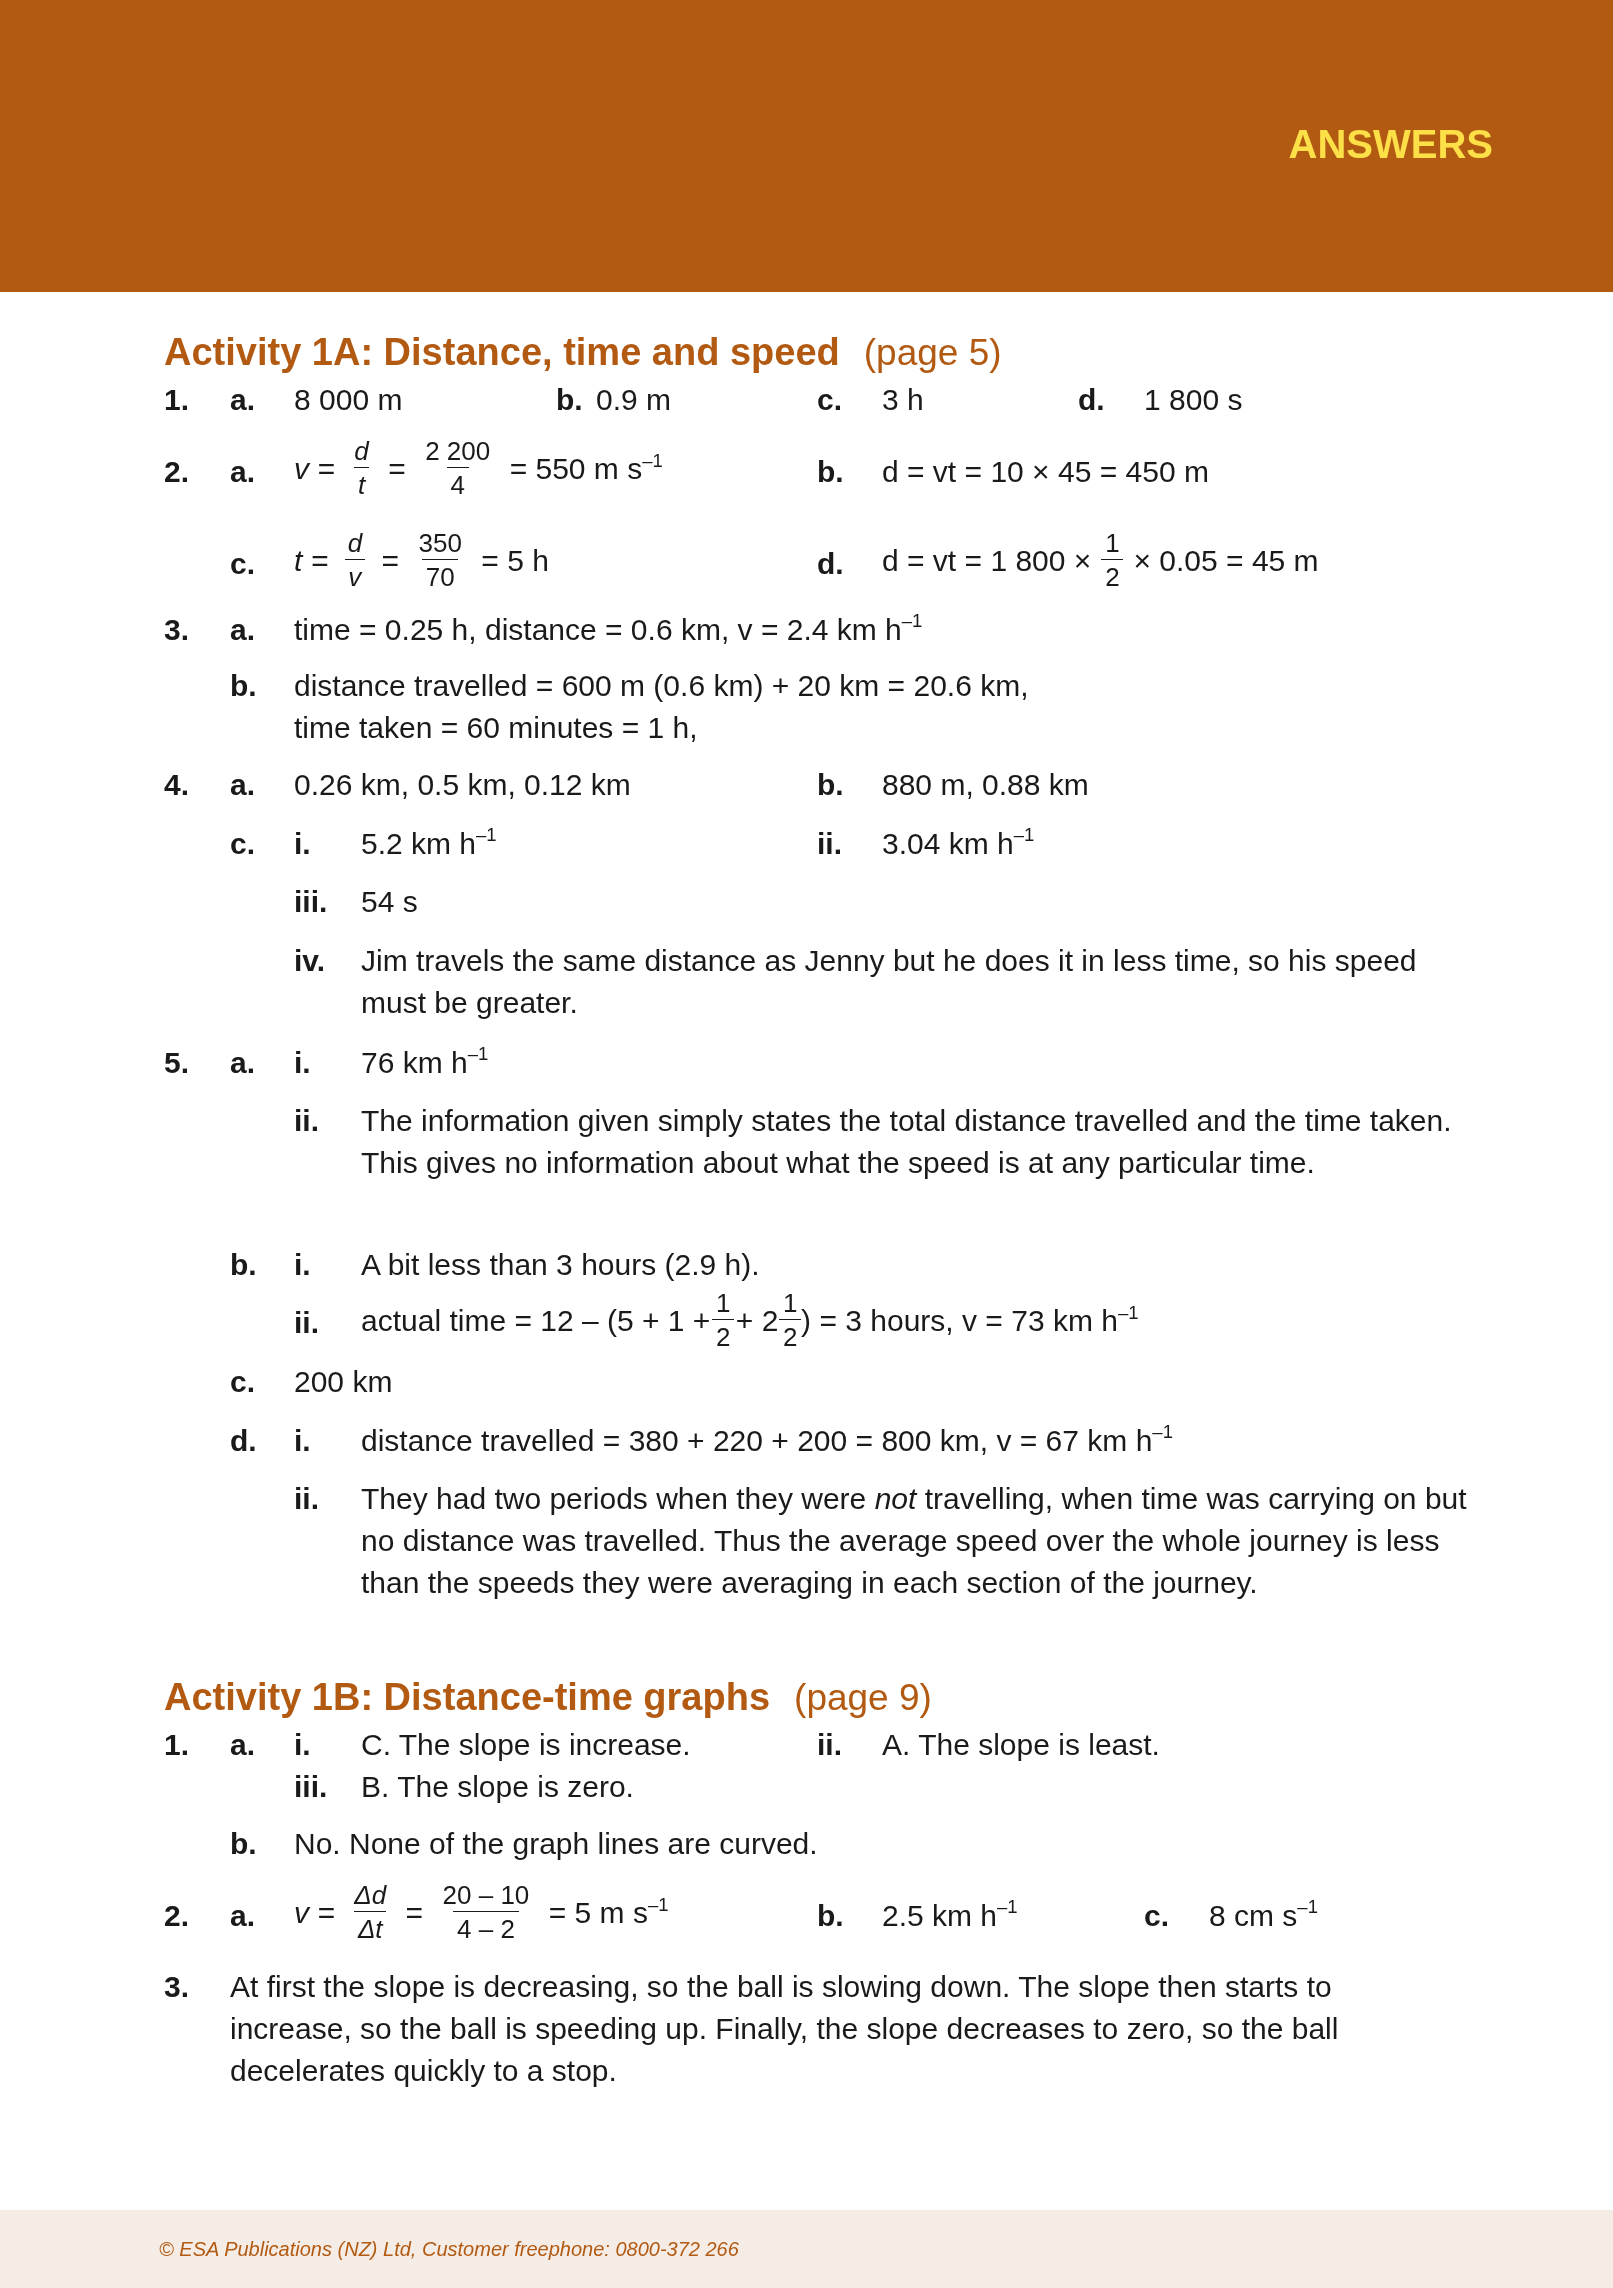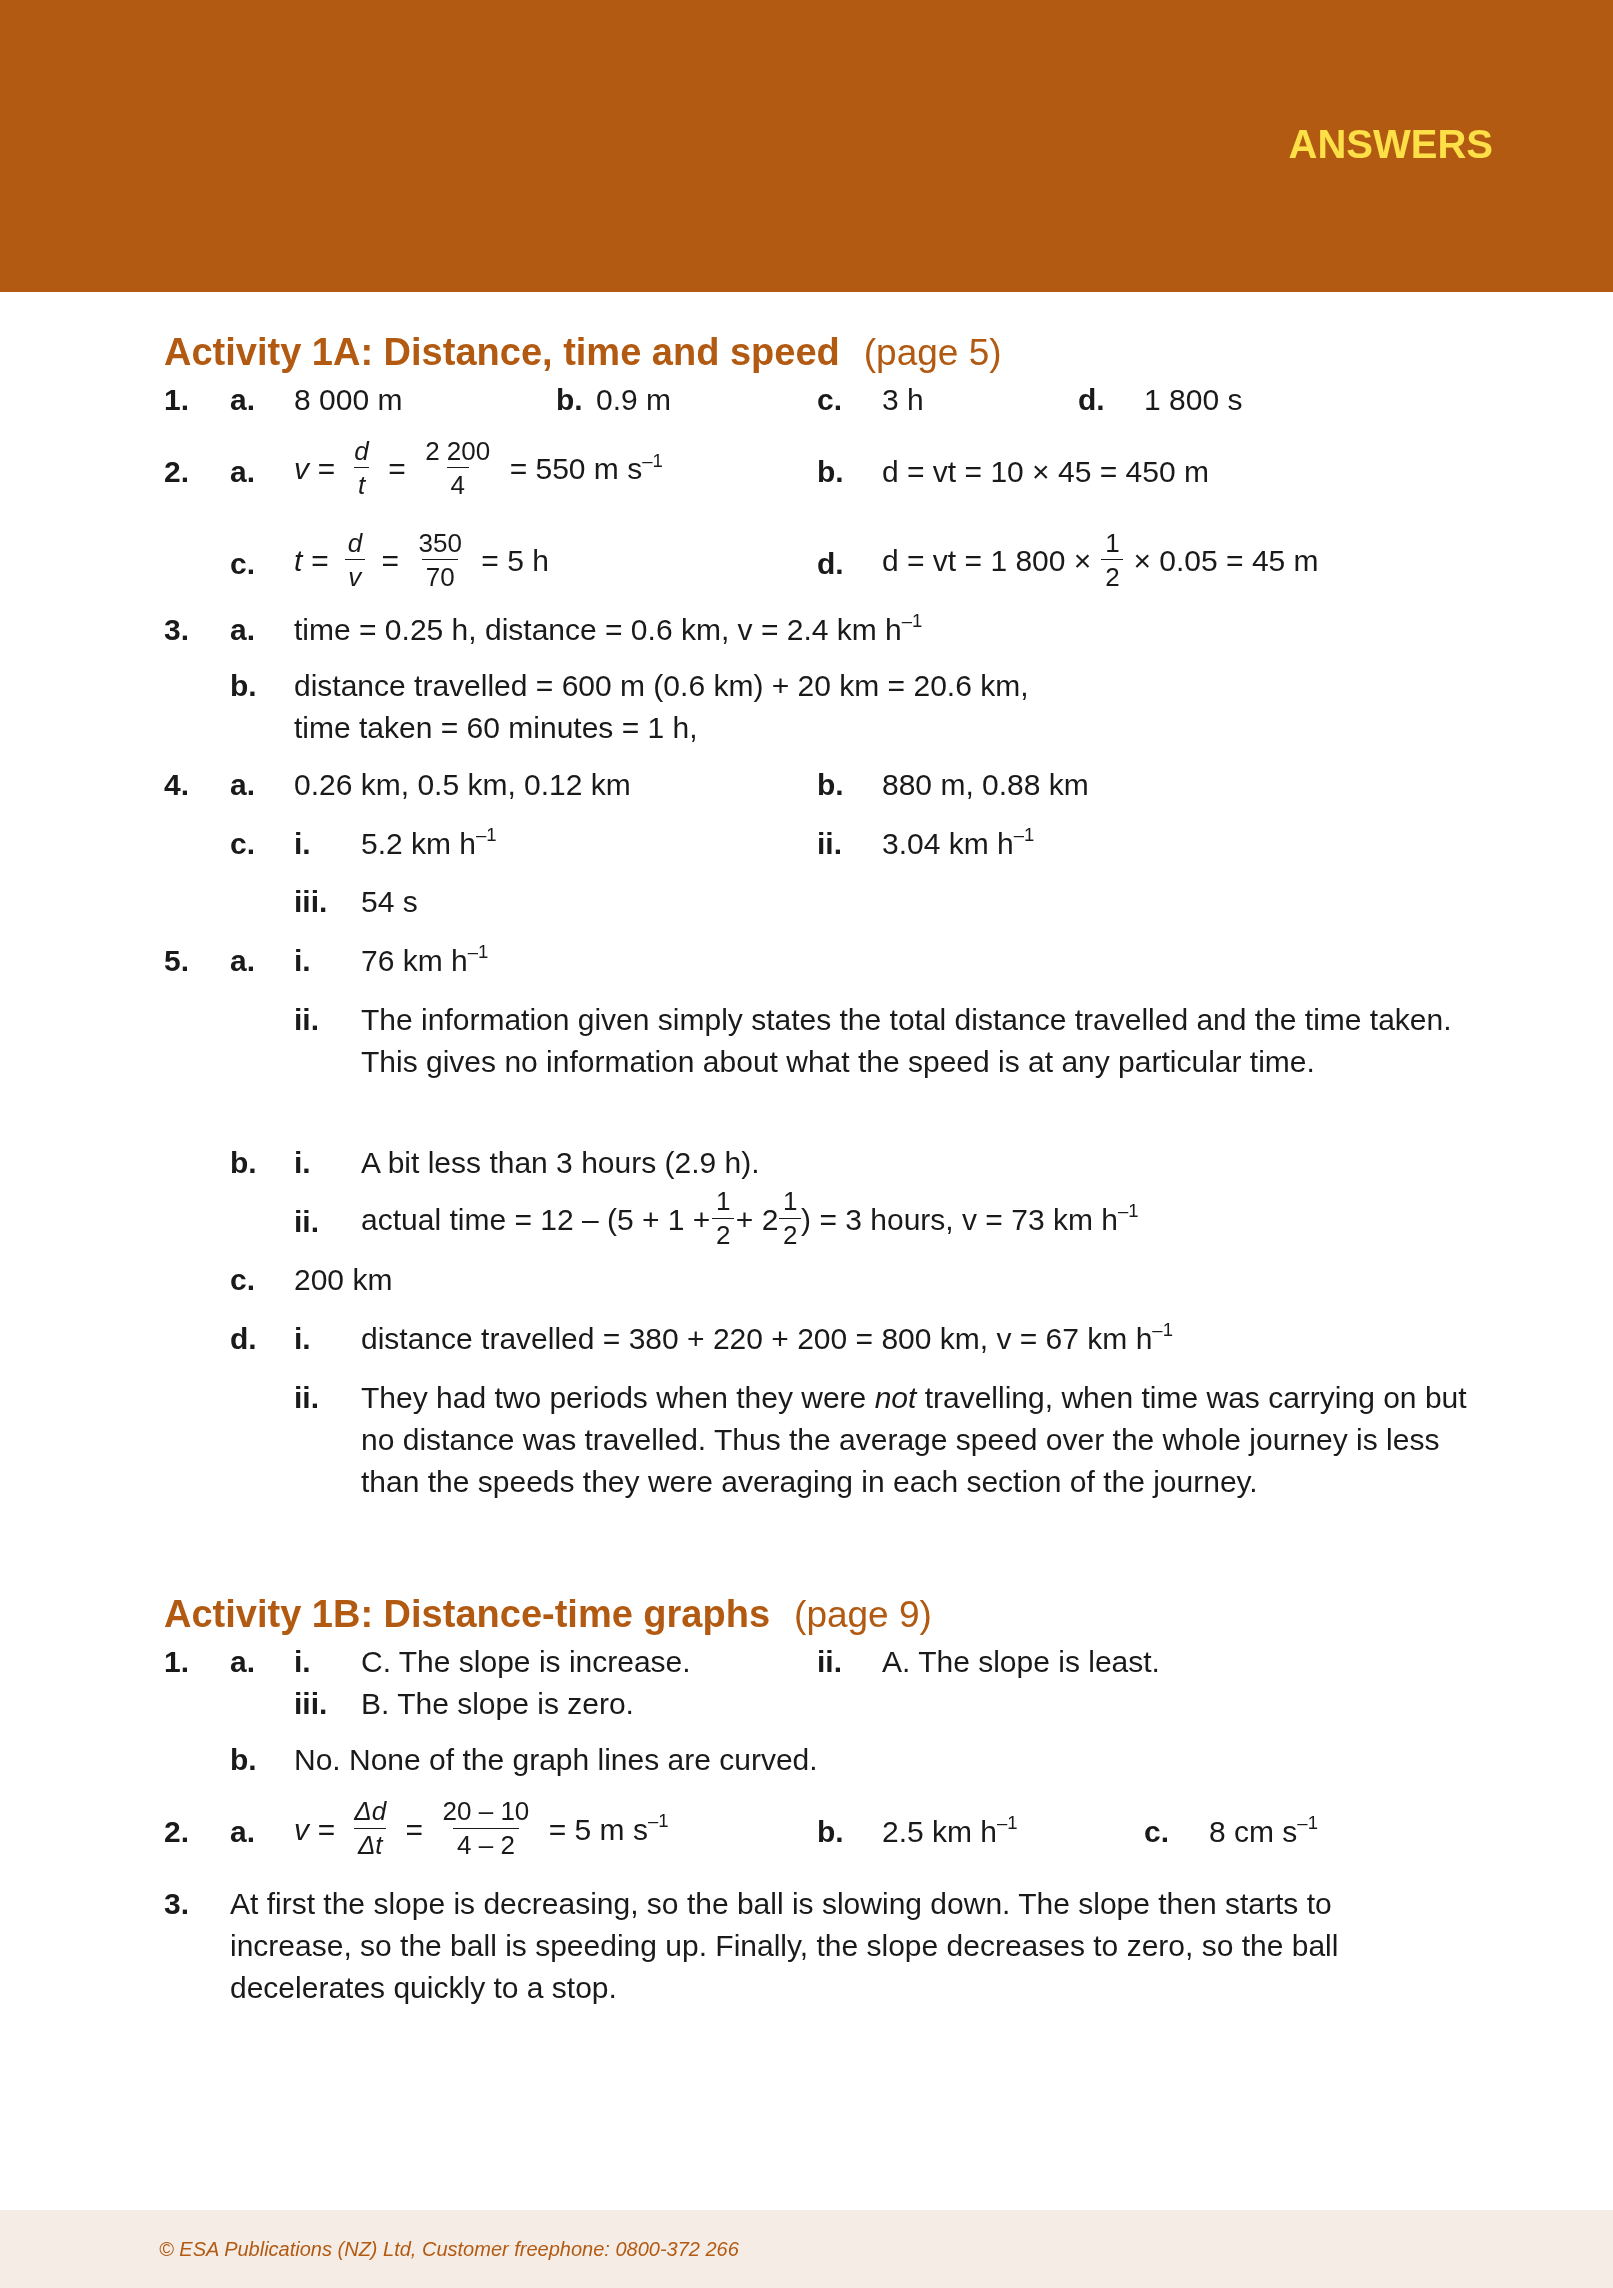--- a/index.html
+++ b/index.html
@@ -150,20 +150,24 @@
     <span class="lbl p">c.</span>
     <span class="lbl t1">i.</span>
     <span class="txt t2"><span>5.2 km h</span><sup>–1</sup></span>
     <span class="lbl" style="left:653px">ii.</span>
     <span class="txt" style="left:718px"><span>3.04 km h</span><sup>–1</sup></span>
   </div>
   <div class="row" style="margin-top:16.6px">
     <span class="lbl t1">iii.</span>
     <span class="txt t2">54 s</span>
   </div>
+  <div class="row" style="margin-top:16.6px; height:85px">
+    <span class="lbl t1">iv.</span>
+    <span class="para t2" style="width:1089px">Jim travels the same distance as Jenny but he does it in less time, so his speed must be greater.</span>
+  </div>
 
   <div class="row" style="margin-top:16.6px">
     <span class="lbl q">5.</span>
     <span class="lbl p">a.</span>
     <span class="lbl t1">i.</span>
     <span class="txt t2"><span>76 km h</span><sup>–1</sup></span>
   </div>
   <div class="row" style="margin-top:16.6px; height:127px">
     <span class="lbl t1">ii.</span>
     <span class="para t2" style="width:1108px">The information given simply states the total distance travelled and the time taken. This gives no information about what the speed is at any particular time.</span>
@@ -192,21 +196,21 @@
   <div class="row" style="margin-top:16.6px">
     <span class="lbl p">d.</span>
     <span class="lbl t1">i.</span>
     <span class="txt t2"><span>distance travelled = 380 + 220 + 200 = 800 km, v = 67 km h</span><sup>–1</sup></span>
   </div>
   <div class="row" style="margin-top:16.6px; height:170px">
     <span class="lbl t1">ii.</span>
     <span class="para t2" style="width:1135px"><span>They had two periods when they were </span><em>not</em><span> travelling, when time was carrying on but no distance was travelled. Thus the average speed over the whole journey is less than the speeds they were averaging in each section of the journey.</span></span>
   </div>
 
-  <div class="section-head" style="margin-top:40px">
+  <div class="section-head" style="margin-top:22px">
     <span>Activity 1B: Distance-time graphs</span><span class="page-ref">(page 9)</span>
   </div>
 
   <div class="row">
     <span class="lbl q">1.</span>
     <span class="lbl p">a.</span>
     <span class="lbl t1">i.</span>
     <span class="txt t2">C. The slope is increase.</span>
     <span class="lbl" style="left:653px">ii.</span>
     <span class="txt" style="left:718px">A. The slope is least.</span>

